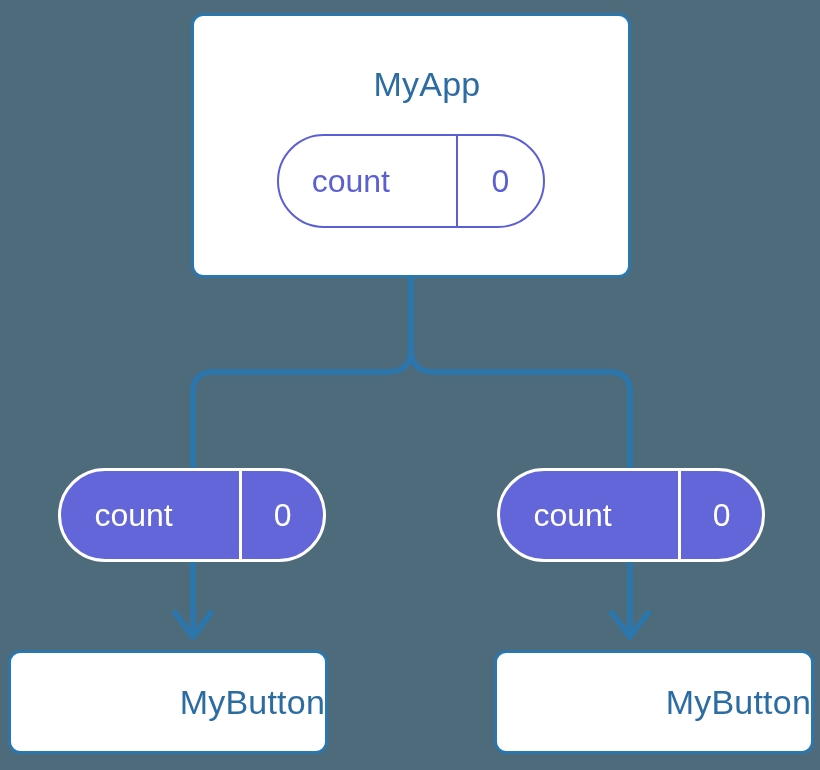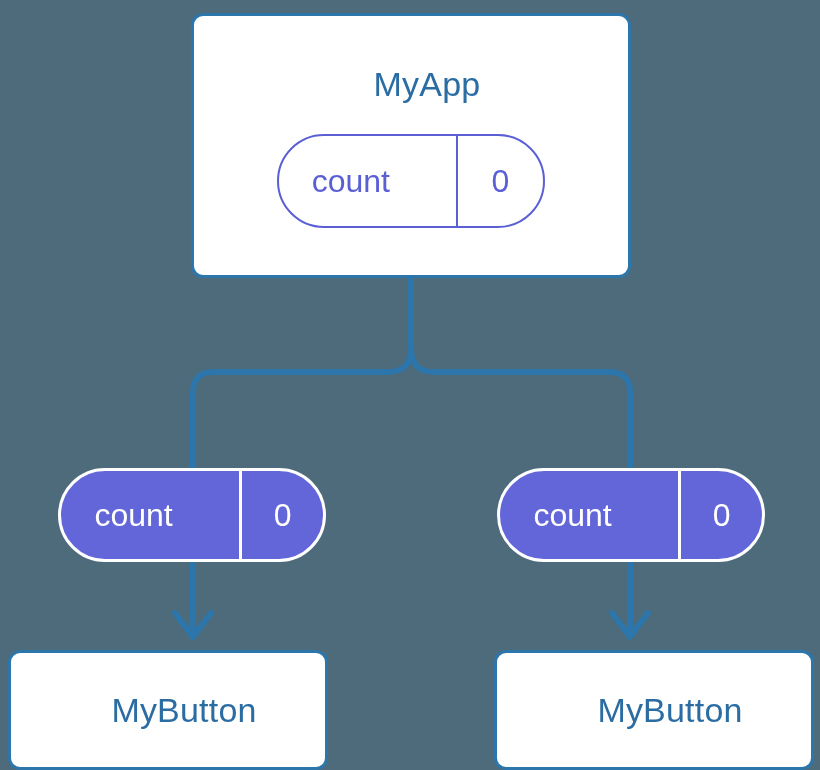--- a/index.html
+++ b/index.html
@@ -57,22 +57,23 @@
     top: 13px;
     width: 440px;
     height: 265px;
   }
   #app-box .node-title {
     margin-top: 49px;
   }
 
   
   .button-box {
-    height: 120px;
+    height: 104px;
     justify-content: center;
+    align-items: flex-end;
   }
   #button-box-left {
     left: 8px;
     top: 650px;
     width: 320px;
   }
   #button-box-right {
     left: 494px;
     top: 650px;
     width: 320px;

